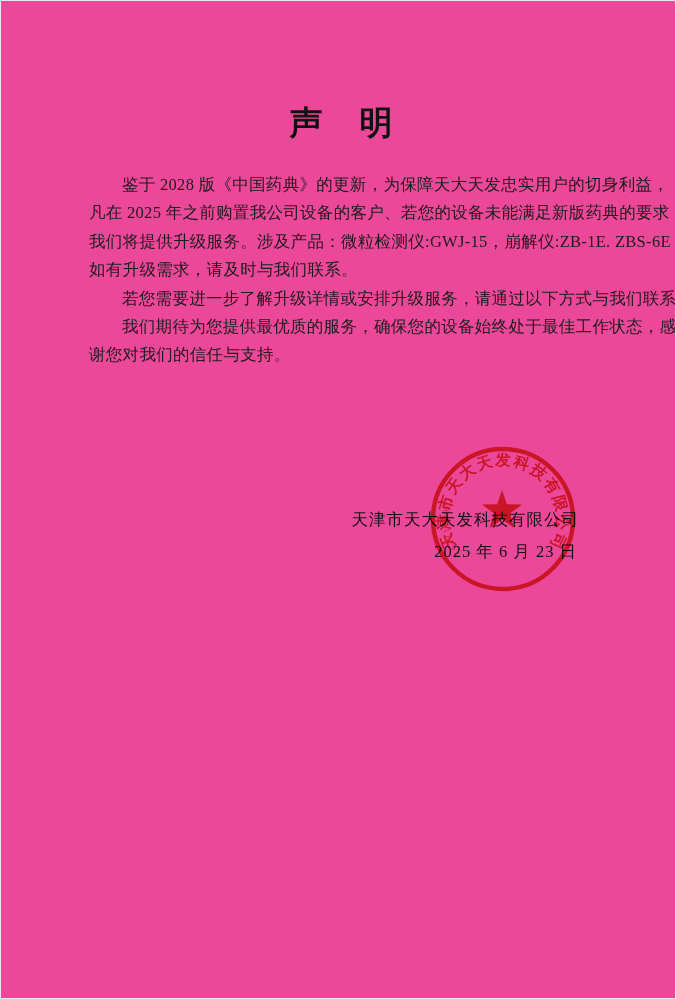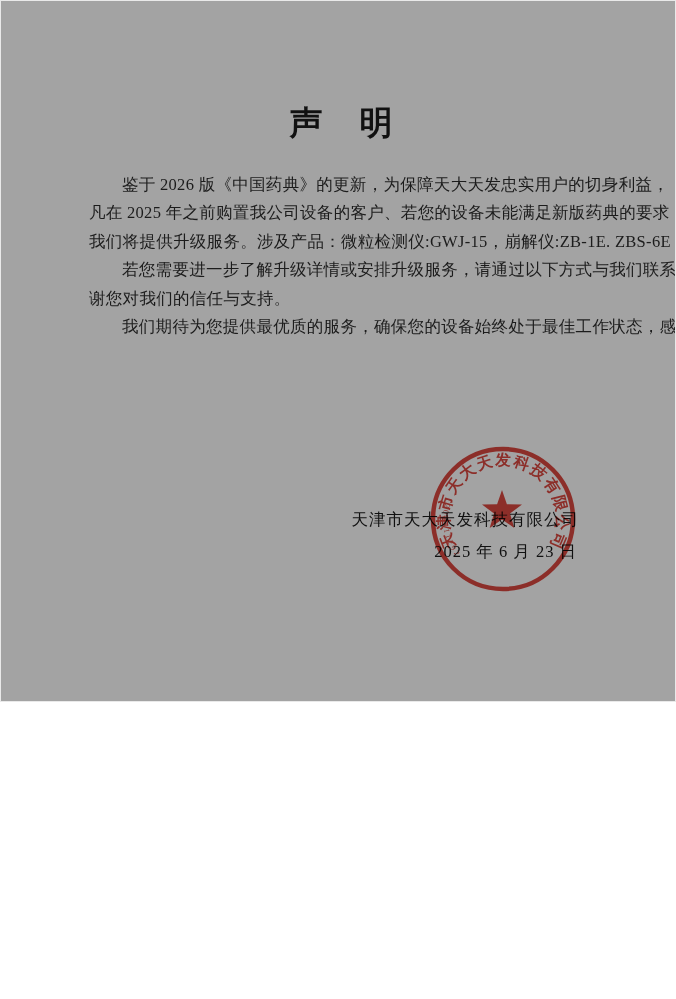--- a/index.html
+++ b/index.html
@@ -1,19 +1,19 @@
 <!DOCTYPE html>
 <html><head>
 <meta charset="utf-8">
 <style>
   html,body { margin:0; padding:0; background:#ffffff; }
   .page {
     position:relative;
-    width:676px; height:702px;
-    background:#a3a3a3;
+    width:676px; height:999px;
+    background:#ec4899;
     border:1px solid #e9e9e9;
     box-sizing:border-box;
     font-family:"Liberation Serif","DejaVu Serif",serif;
     color:#1c1c1c;
     overflow:hidden;
   }
   .doc-title {
     position:absolute; left:88px; top:100px; width:506px;
     text-align:center;
     font-size:33px; font-weight:bold;
@@ -44,26 +44,27 @@
   .seal text { font-family:"Liberation Serif","DejaVu Serif",serif; }
 </style>
 </head>
 <body>
 
 <div class="page">
 
   <div class="doc-title">声　明</div>
 
   <div class="body-text">
-    <div class="line indent">鉴于 2026 版《中国药典》的更新，为保障天大天发忠实用户的切身利益，</div>
+    <div class="line indent">鉴于 2028 版《中国药典》的更新，为保障天大天发忠实用户的切身利益，</div>
     <div class="line">凡在 2025 年之前购置我公司设备的客户、若您的设备未能满足新版药典的要求，</div>
     <div class="line">我们将提供升级服务。涉及产品：微粒检测仪:GWJ-15，崩解仪:ZB-1E.  ZBS-6E，</div>
+    <div class="line">如有升级需求，请及时与我们联系。</div>
     <div class="line indent">若您需要进一步了解升级详情或安排升级服务，请通过以下方式与我们联系：</div>
+    <div class="line indent">我们期待为您提供最优质的服务，确保您的设备始终处于最佳工作状态，感</div>
     <div class="line">谢您对我们的信任与支持。</div>
-    <div class="line indent">我们期待为您提供最优质的服务，确保您的设备始终处于最佳工作状态，感</div>
   </div>
 
   <div class="sig-company">天津市天大天发科技有限公司</div>
   <div class="sig-date">2025 年 6 月 23 日</div>
 
   <svg class="seal" viewBox="0 0 150 150" aria-hidden="true">
     <defs>
       <path id="ringPath" d="M 28.2 102 A 54 54 0 1 1 121.8 102" fill="none"></path>
       <path id="codePath" d="M 20.6 49.6 A 60 60 0 0 0 69.8 134.8" fill="none"></path>
     </defs>

